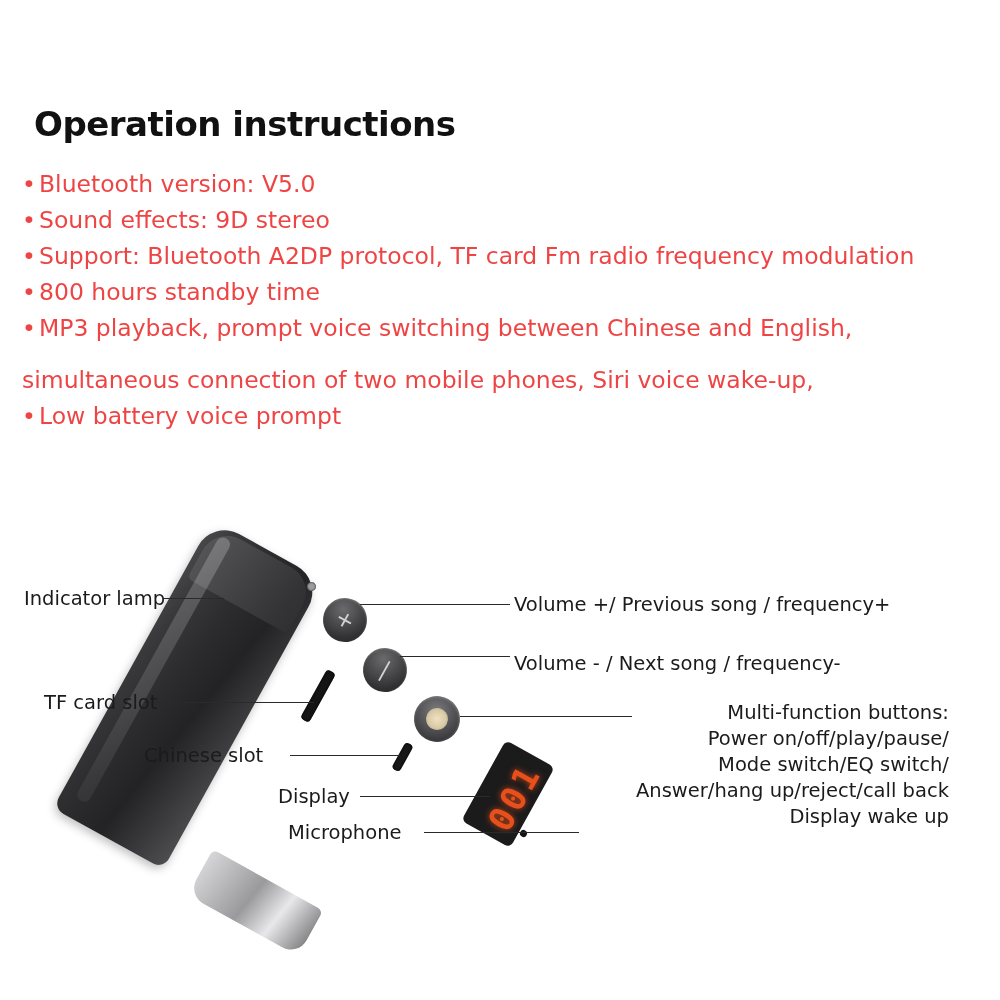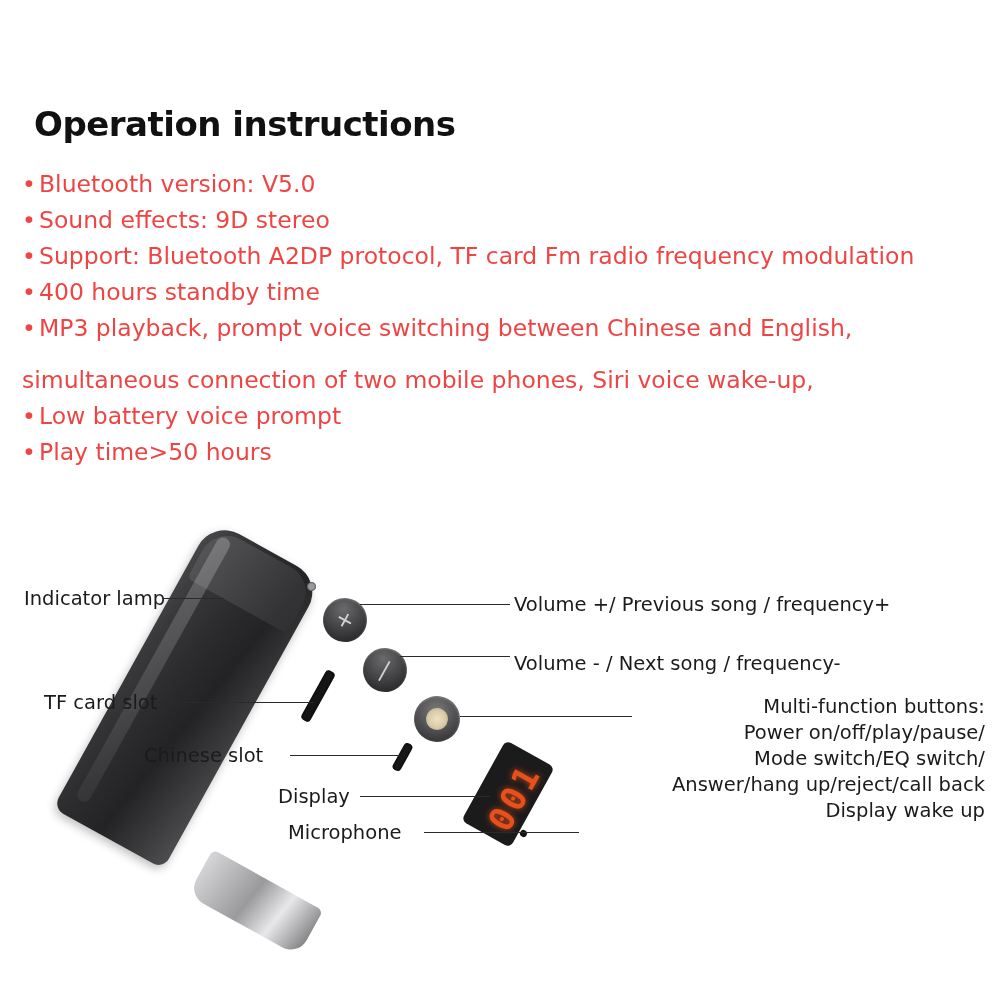--- a/index.html
+++ b/index.html
@@ -205,33 +205,30 @@
   <div class="spec-line">
     <span class="bullet">•</span><span>Bluetooth version: V5.0</span>
   </div>
   <div class="spec-line">
     <span class="bullet">•</span><span>Sound effects: 9D stereo</span>
   </div>
   <div class="spec-line">
     <span class="bullet">•</span><span>Support: Bluetooth A2DP protocol, TF card Fm radio frequency modulation</span>
   </div>
   <div class="spec-line">
-    <span class="bullet">•</span><span>400 hours standby time</span>
+    <span class="bullet">•</span><span>800 hours standby time</span>
   </div>
   <div class="spec-line">
     <span class="bullet">•</span><span>MP3 playback, prompt voice switching between Chinese and English,</span>
   </div>
   <div class="spec-line cont">
     <span>simultaneous connection of two mobile phones, Siri voice wake-up,</span>
   </div>
   <div class="spec-line">
     <span class="bullet">•</span><span>Low battery voice prompt</span>
-  </div>
-  <div class="spec-line">
-    <span class="bullet">•</span><span>Play time&gt;50 hours</span>
   </div>
 </div>
 
 <div id="device-area">
 
   <div class="pen-body">
     <div class="pen-top-face"></div>
     <div class="pen-high"></div>
   </div>
   <div class="pen-tip"></div>
@@ -272,21 +269,21 @@
 
   <div class="label leftal" style="left:24px; top:66px;">Indicator lamp</div>
   <div class="label leftal" style="left:44px; top:170px;">TF card slot</div>
   <div class="label leftal" style="left:144px; top:223px;">Chinese slot</div>
   <div class="label leftal" style="left:278px; top:264px;">Display</div>
   <div class="label leftal" style="left:288px; top:300px;">Microphone</div>
 
   <div class="label right" style="left:514px; top:72px;">Volume +/ Previous song / frequency+</div>
   <div class="label right" style="left:514px; top:131px;">Volume - / Next song / frequency-</div>
 
-  <div class="label right multi-block" style="left:636px; top:174px;margin-left:36px;">
+  <div class="label right multi-block" style="left:636px; top:180px;">
     <div>Multi-function buttons:</div>
     <div>Power on/off/play/pause/</div>
     <div>Mode switch/EQ switch/</div>
     <div>Answer/hang up/reject/call back</div>
     <div>Display wake up</div>
   </div>
 
 </div>
 
 </body></html>

